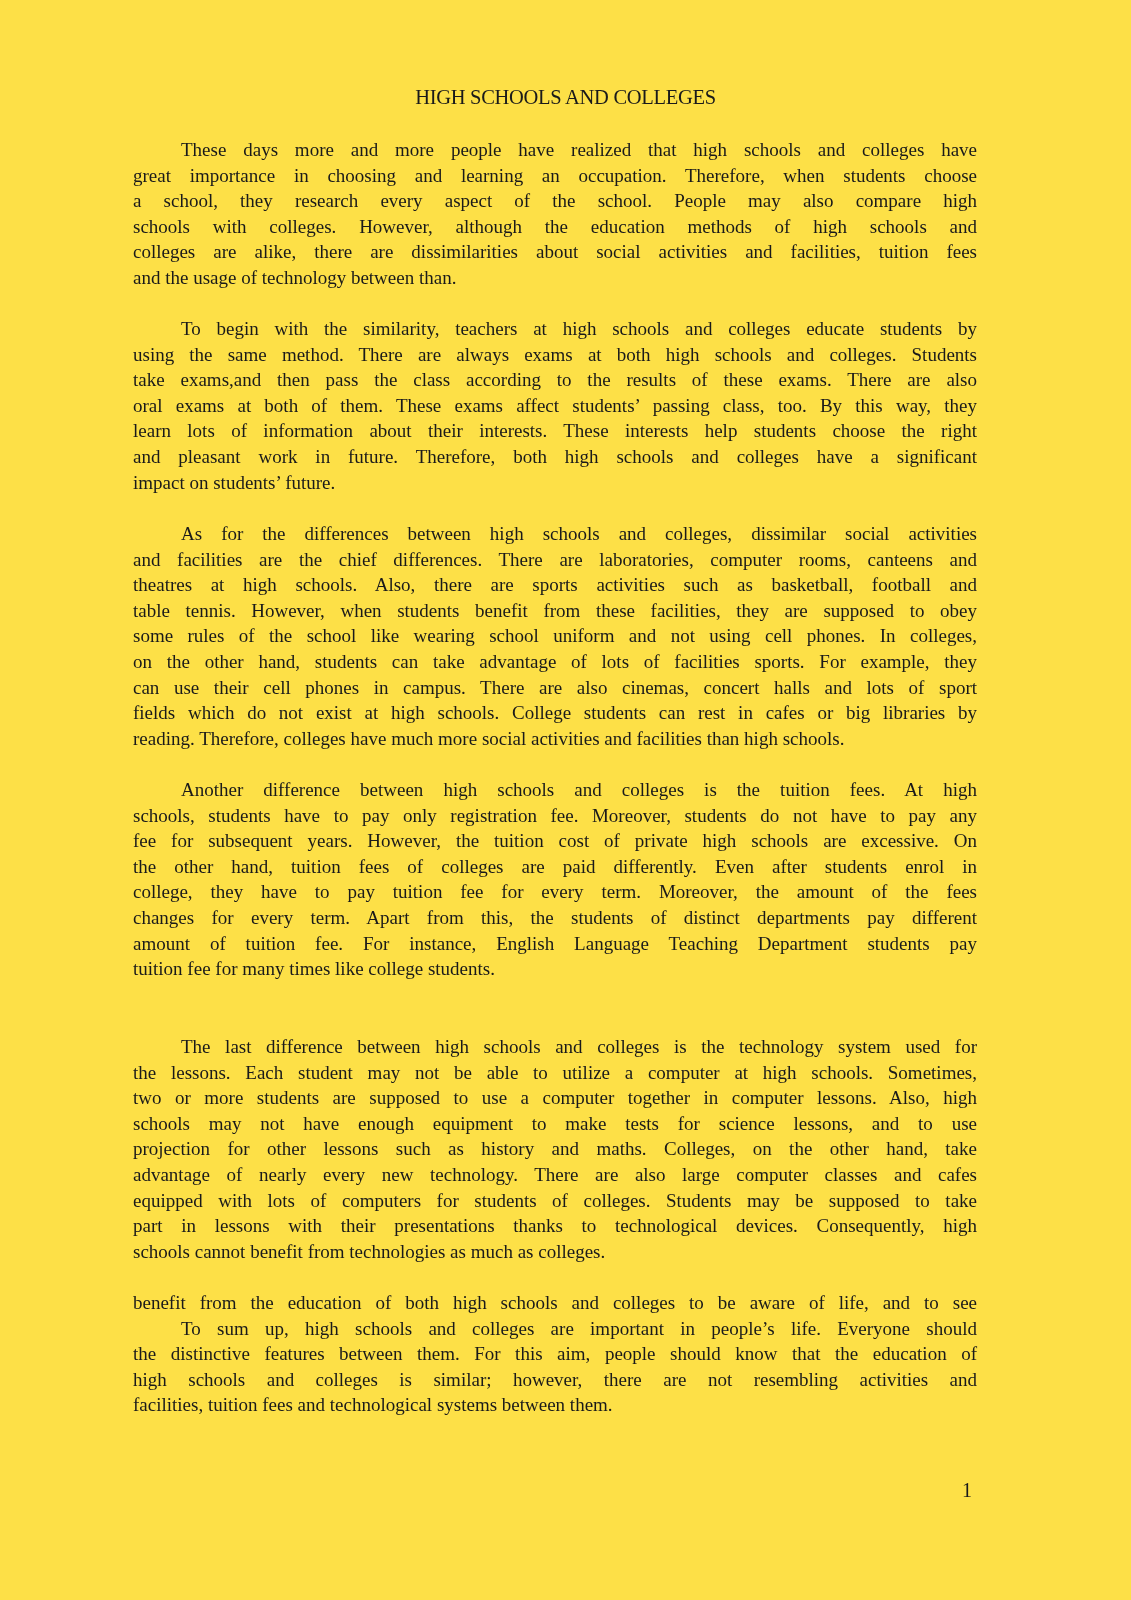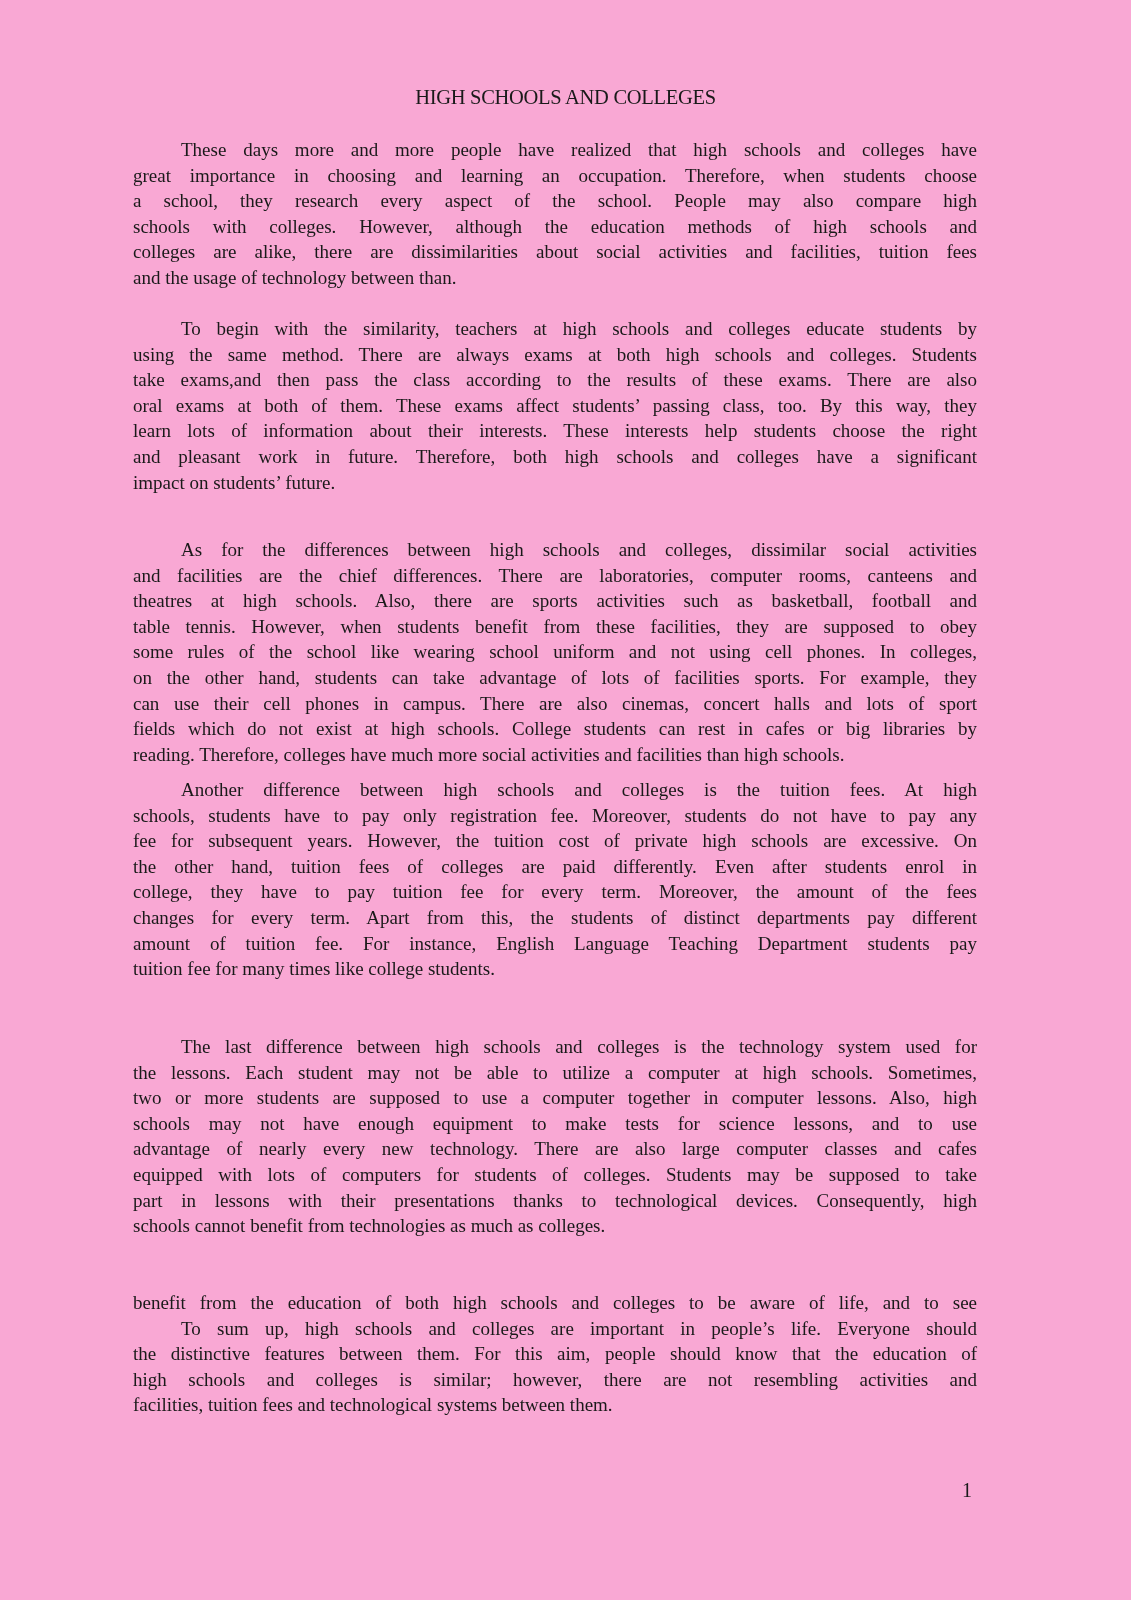--- a/index.html
+++ b/index.html
@@ -14,21 +14,21 @@
       overflow: hidden;
       font-family: "Liberation Serif", "DejaVu Serif", serif;
       color: #1a1a1a;
     }
     .page {
       position: absolute;
       left: 0;
       top: 0;
       width: 1131px;
       height: 1600px;
-      background: #f9a8d4;
+      background: #fde047;
     }
     .title {
       position: absolute;
       top: 85px;
       left: 0;
       width: 1131px;
       text-align: center;
       font-size: 20.5px;
       letter-spacing: -0.3px;
       line-height: 24px;
@@ -81,21 +81,21 @@
   <div class="para" style="top:316px;">
     <span class="line indent">To begin with the similarity, teachers at high schools and colleges educate students by</span>
     <span class="line">using the same method. There are always exams at both high schools and colleges. Students</span>
     <span class="line">take  exams,and  then  pass the class according to the results of these exams. There are also</span>
     <span class="line">oral exams at both of them. These exams affect students’ passing class, too. By this way, they</span>
     <span class="line">learn lots of information  about  their  interests. These interests help students choose the right</span>
     <span class="line">and pleasant work in future. Therefore, both high schools and colleges have a significant</span>
     <span class="line last">impact on students’ future.</span>
   </div>
 
-  <div class="para" style="top:521px;margin-top:16px;">
+  <div class="para" style="top:521px;">
     <span class="line indent">As for the differences between high schools and  colleges, dissimilar  social activities</span>
     <span class="line">and facilities are the chief differences. There are laboratories, computer  rooms,  canteens and</span>
     <span class="line">theatres  at high  schools. Also, there are sports activities such as  basketball, football and</span>
     <span class="line">table tennis. However, when  students benefit from these facilities, they are supposed to obey</span>
     <span class="line">some  rules of the school  like wearing  school uniform and not using cell phones. In colleges,</span>
     <span class="line">on the other hand, students can take advantage of lots of facilities sports. For example, they</span>
     <span class="line">can use their cell phones in campus. There are also cinemas, concert halls and lots of sport</span>
     <span class="line">fields which do not exist at high schools. College students can rest in cafes or big libraries by</span>
     <span class="line last">reading. Therefore, colleges have much more social activities and facilities than high schools.</span>
   </div>
@@ -109,20 +109,21 @@
     <span class="line">changes  for  every  term. Apart from  this, the students of distinct departments pay  different</span>
     <span class="line">amount  of  tuition  fee. For  instance, English Language Teaching Department students  pay</span>
     <span class="line last">tuition fee for many times like college students.</span>
   </div>
 
   <div class="para" style="top:1034px;">
     <span class="line indent">The last difference between high schools and colleges is the technology system used for</span>
     <span class="line">the lessons. Each student may not be able to utilize a computer at high schools. Sometimes,</span>
     <span class="line">two or more students are supposed to use a computer together in computer lessons. Also, high</span>
     <span class="line">schools may not have enough equipment to make tests for science lessons, and to use</span>
+    <span class="line">projection for other lessons such as history and maths. Colleges, on the other hand, take</span>
     <span class="line">advantage of nearly every new technology. There are also large computer classes and cafes</span>
     <span class="line">equipped with lots of computers for students of colleges. Students may be supposed to take</span>
     <span class="line">part in lessons with their presentations thanks to technological devices. Consequently, high</span>
     <span class="line last">schools cannot benefit from technologies as much as colleges.</span>
   </div>
 
   <div class="para" style="top:1290px;">
     <span class="line">benefit from the education of both high  schools and  colleges  to be  aware of life, and  to  see</span>
     <span class="line indent">To sum up, high  schools and  colleges are important  in people’s life. Everyone  should</span>
     <span class="line">the distinctive features between them. For this aim, people should know  that the  education of</span>

